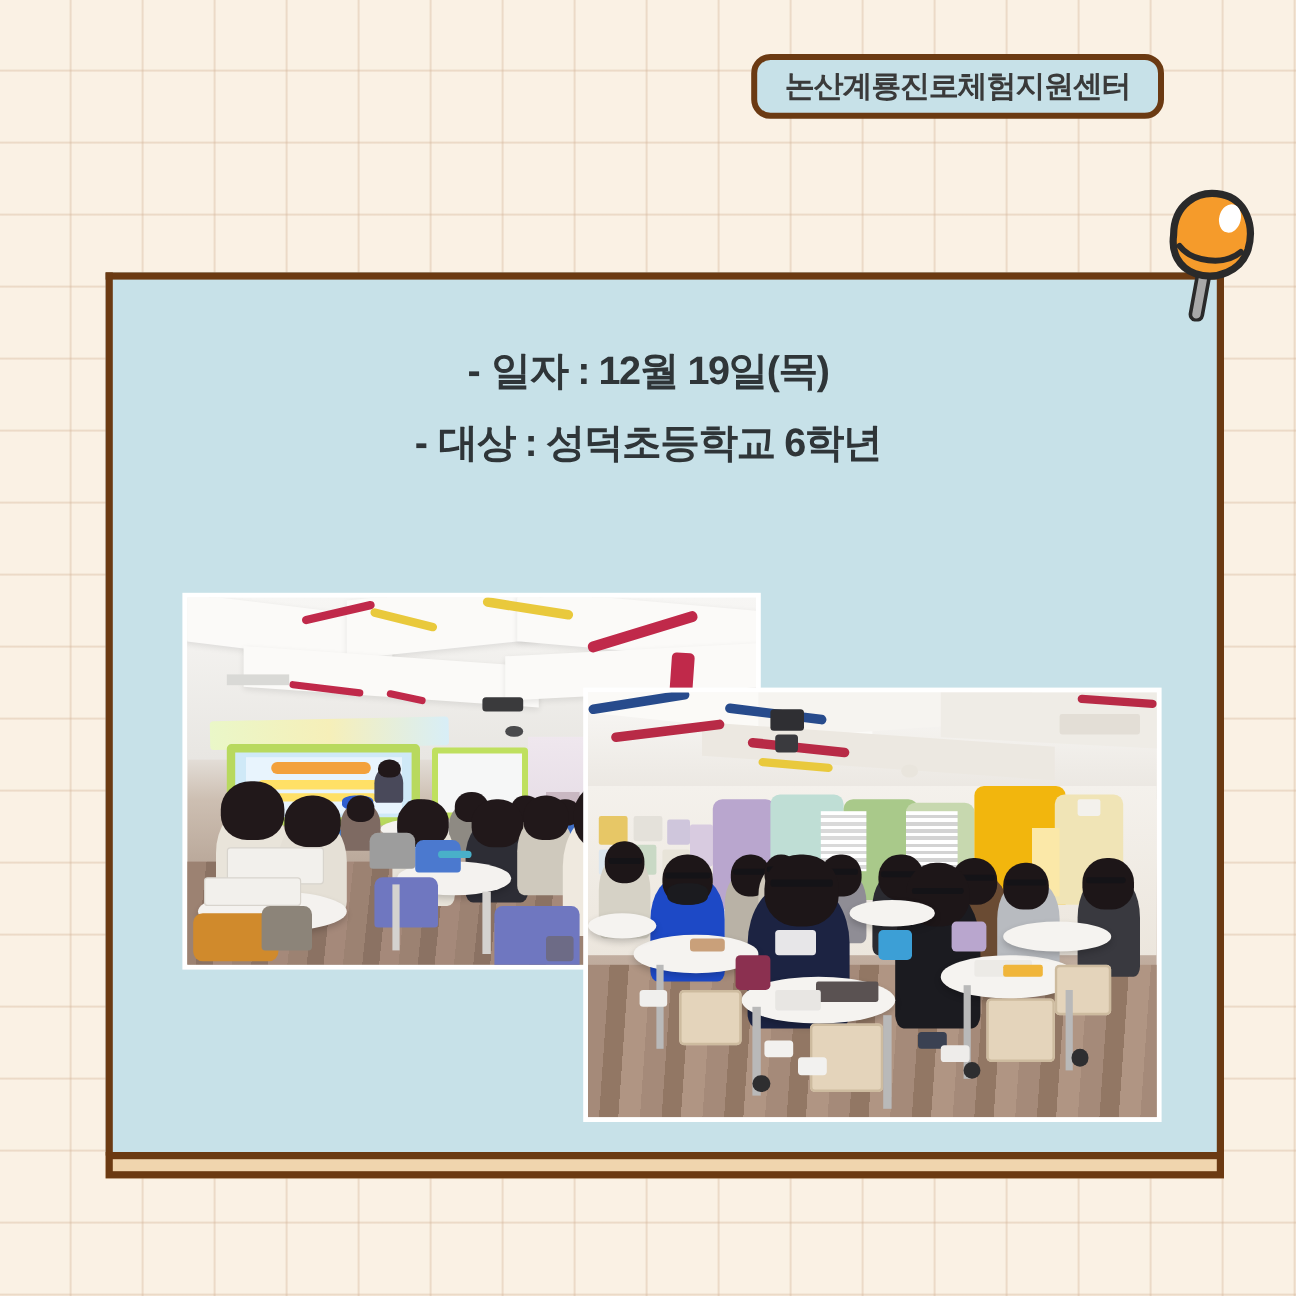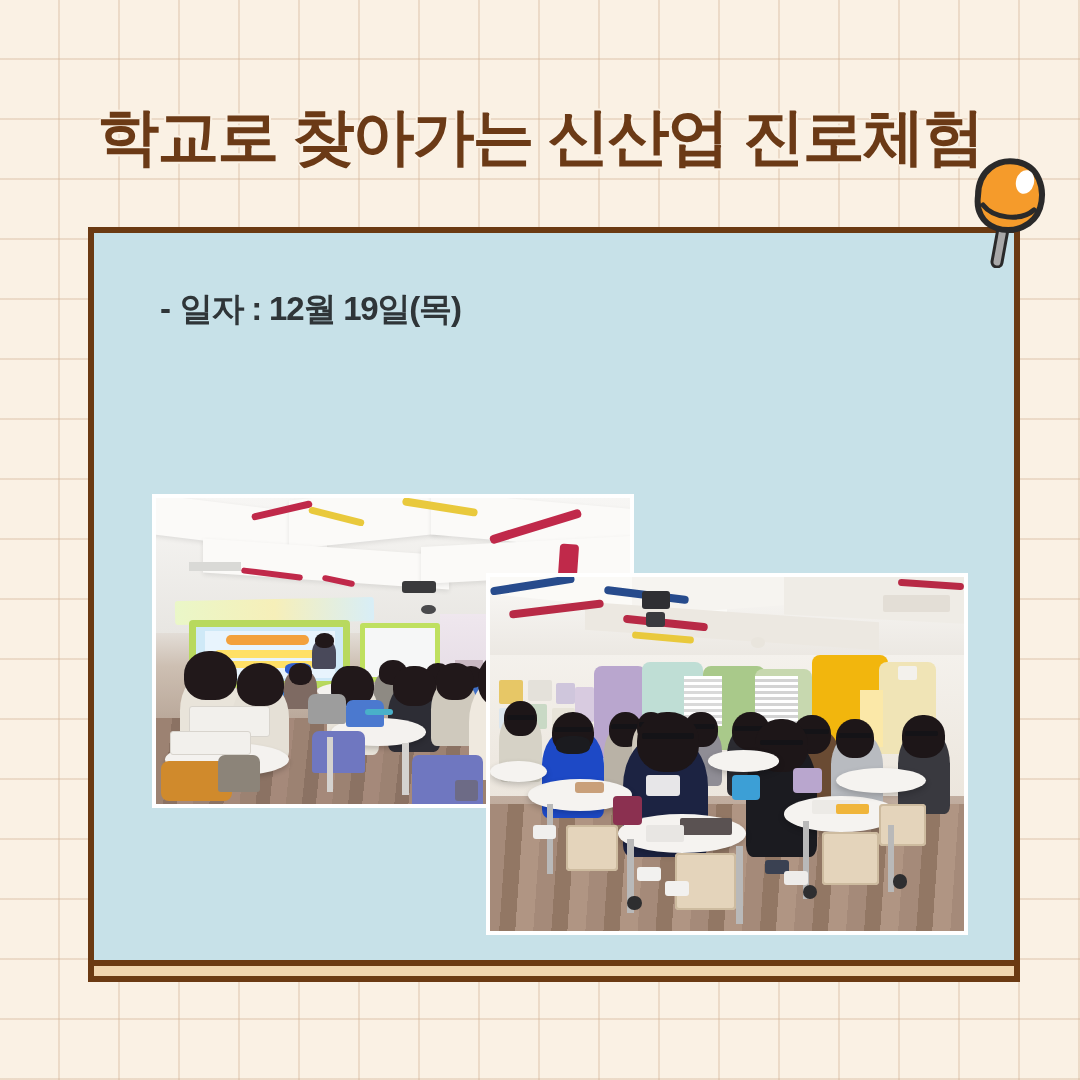--- a/index.html
+++ b/index.html
@@ -80,20 +80,21 @@
   }
 
   
   .pin { position:absolute; left:948px; top:152px; width:104px; height:116px; }
 
   
   .info-list {
     position:absolute;
     left:160px; top:292px;
     width:760px;
+    text-align:center;
   }
   .info-line {
     font-size:33px;
     font-weight:700;
     letter-spacing:-1.2px;
     color:#2F3538;
     line-height:1;
     margin-bottom:27px;
     white-space:nowrap;
   }
@@ -157,37 +158,42 @@
   .p2-head { position:absolute; border-radius:48% 48% 44% 44%; background:#1d1618; }
   .p2-glass{ position:absolute; height:5px; background:#141317; border-radius:2px; }
   .p2-mask { position:absolute; background:#1b1b1f; border-radius:40%; }
   .p2-leg  { position:absolute; background:#b9b9b9; }
 </style>
 </head>
 <body>
 
 <div id="poster">
 
-
-  <div class="title">학교로 찾아가는 신산업 진로체험</div>
+  <div class="badge">
+    <span class="badge-text">논산계룡진로체험지원센터</span>
+  </div>
+
 
   <div class="board"></div>
   <div class="board-ledge"></div>
 
   <svg class="pin" viewBox="0 0 104 116">
     <path d="M57 66 L49 110" stroke="#2A2A2A" stroke-width="13" stroke-linecap="round" fill="none"></path>
     <path d="M57 66 L49 110" stroke="#A8A8A8" stroke-width="7" stroke-linecap="round" fill="none"></path>
     <path d="M30 44 C30 18 50 6 70 10 C90 14 98 36 92 56 C86 74 66 82 48 76 C34 71 28 58 30 44 Z" fill="#F59B2B" stroke="#2A2A2A" stroke-width="6" stroke-linejoin="round"></path>
     <path d="M35 53 C45 66 72 70 86 58" stroke="#2A2A2A" stroke-width="5" fill="none" stroke-linecap="round"></path>
     <ellipse cx="77" cy="30" rx="9" ry="12" fill="#FFFFFF" transform="rotate(14 77 30)"></ellipse>
   </svg>
 
   <div class="info-list">
     <div class="info-line">
       <span class="info-dash">-</span><span>일자 : 12월 19일(목)</span>
+    </div>
+    <div class="info-line">
+      <span class="info-dash">-</span><span>대상 : 성덕초등학교 6학년</span>
     </div>
   </div>
 
   <div class="photo photo-1">
     <div class="photo-inner">
       <div class="scene">
         <div class="p1-bg"></div>
         <div class="p1-ceil"></div>
 
         <div class="p1-panel" style="left:-4%;top:2%;width:40%;height:13%;transform:skewY(7deg);"></div>

